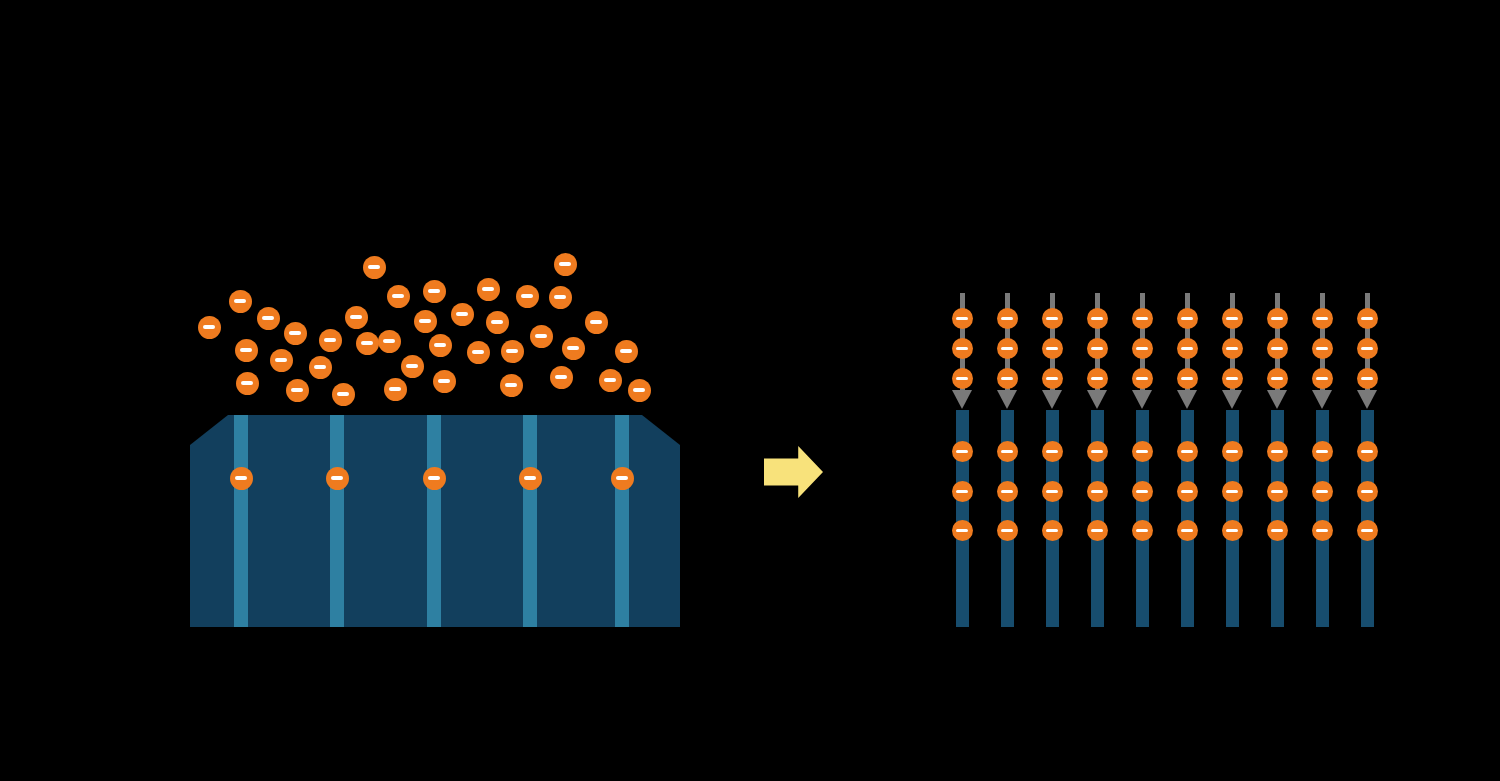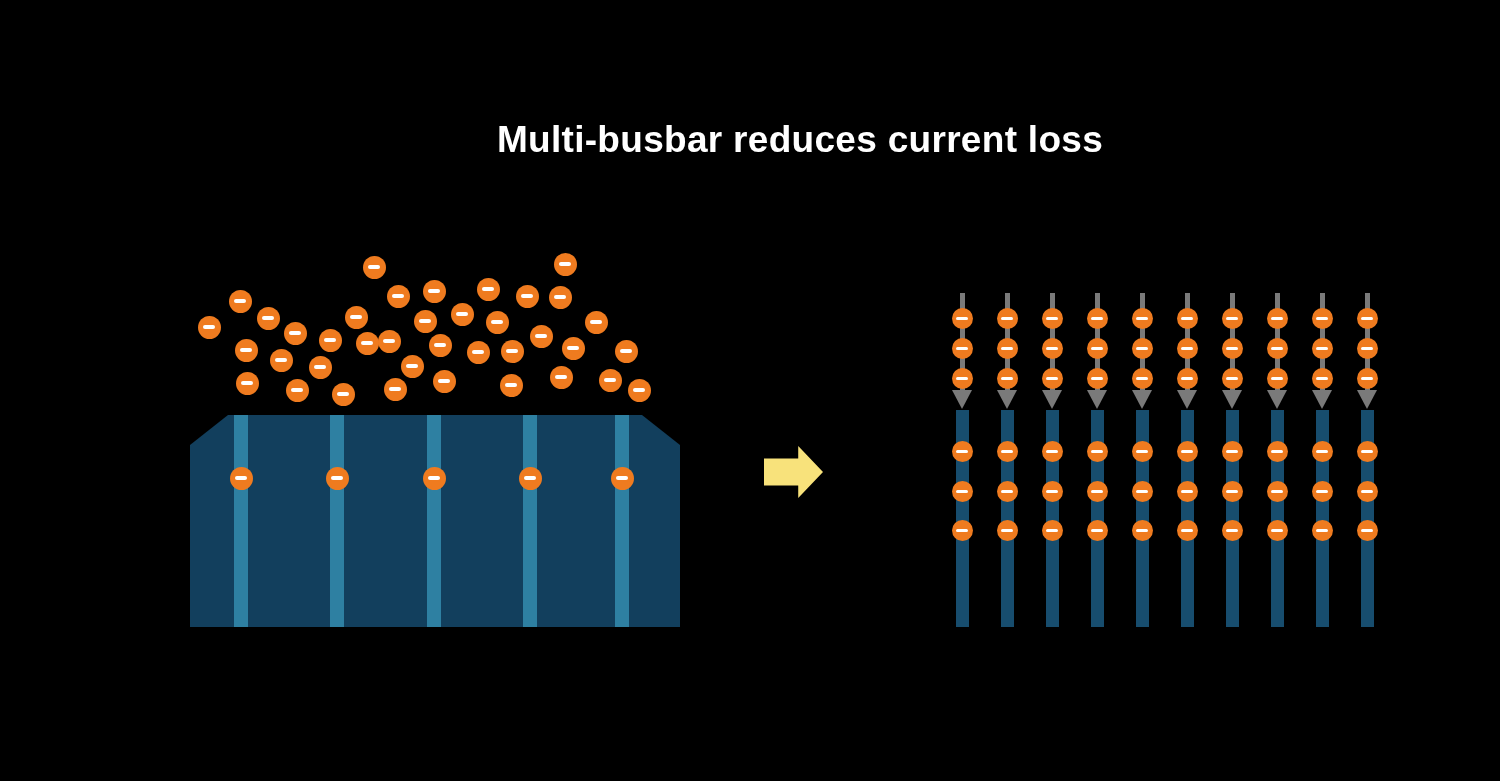--- a/index.html
+++ b/index.html
@@ -28,21 +28,20 @@
   .mbb-bar { position:absolute; background:var(--mbb-bar,#174d6e); }
   .transition-arrow {
     position:absolute; background:var(--transition-arrow,#f8e27b);
     clip-path:polygon(0 24%, 58% 24%, 58% 0, 100% 50%, 58% 100%, 58% 76%, 0 76%);
   }
 </style>
 </head>
 <body>
 
 <div class="canvas" id="canvas">
-  <h1 class="title">Multi-busbar reduces current loss</h1>
 <div class="cell" style="left: 190px; top: 415px; width: 490px; height: 212px; background: var(--cell-body); clip-path: polygon(38px 0px, calc(100% - 38px) 0px, 100% 30px, 100% 100%, 0px 100%, 0px 30px);">
       <div class="busbar" style="left: 44px; width: 14px; background: var(--cell-busbar);"></div>
       <div class="busbar" style="left: 140px; width: 14px; background: var(--cell-busbar);"></div>
       <div class="busbar" style="left: 237px; width: 14px; background: var(--cell-busbar);"></div>
       <div class="busbar" style="left: 333px; width: 14px; background: var(--cell-busbar);"></div>
       <div class="busbar" style="left: 425px; width: 14px; background: var(--cell-busbar);"></div>
     </div>
     <div class="electron" style="left: 229.5px; top: 466.5px; width: 23px; height: 23px;"></div>
     <div class="electron" style="left: 325.5px; top: 466.5px; width: 23px; height: 23px;"></div>
     <div class="electron" style="left: 422.5px; top: 466.5px; width: 23px; height: 23px;"></div>

